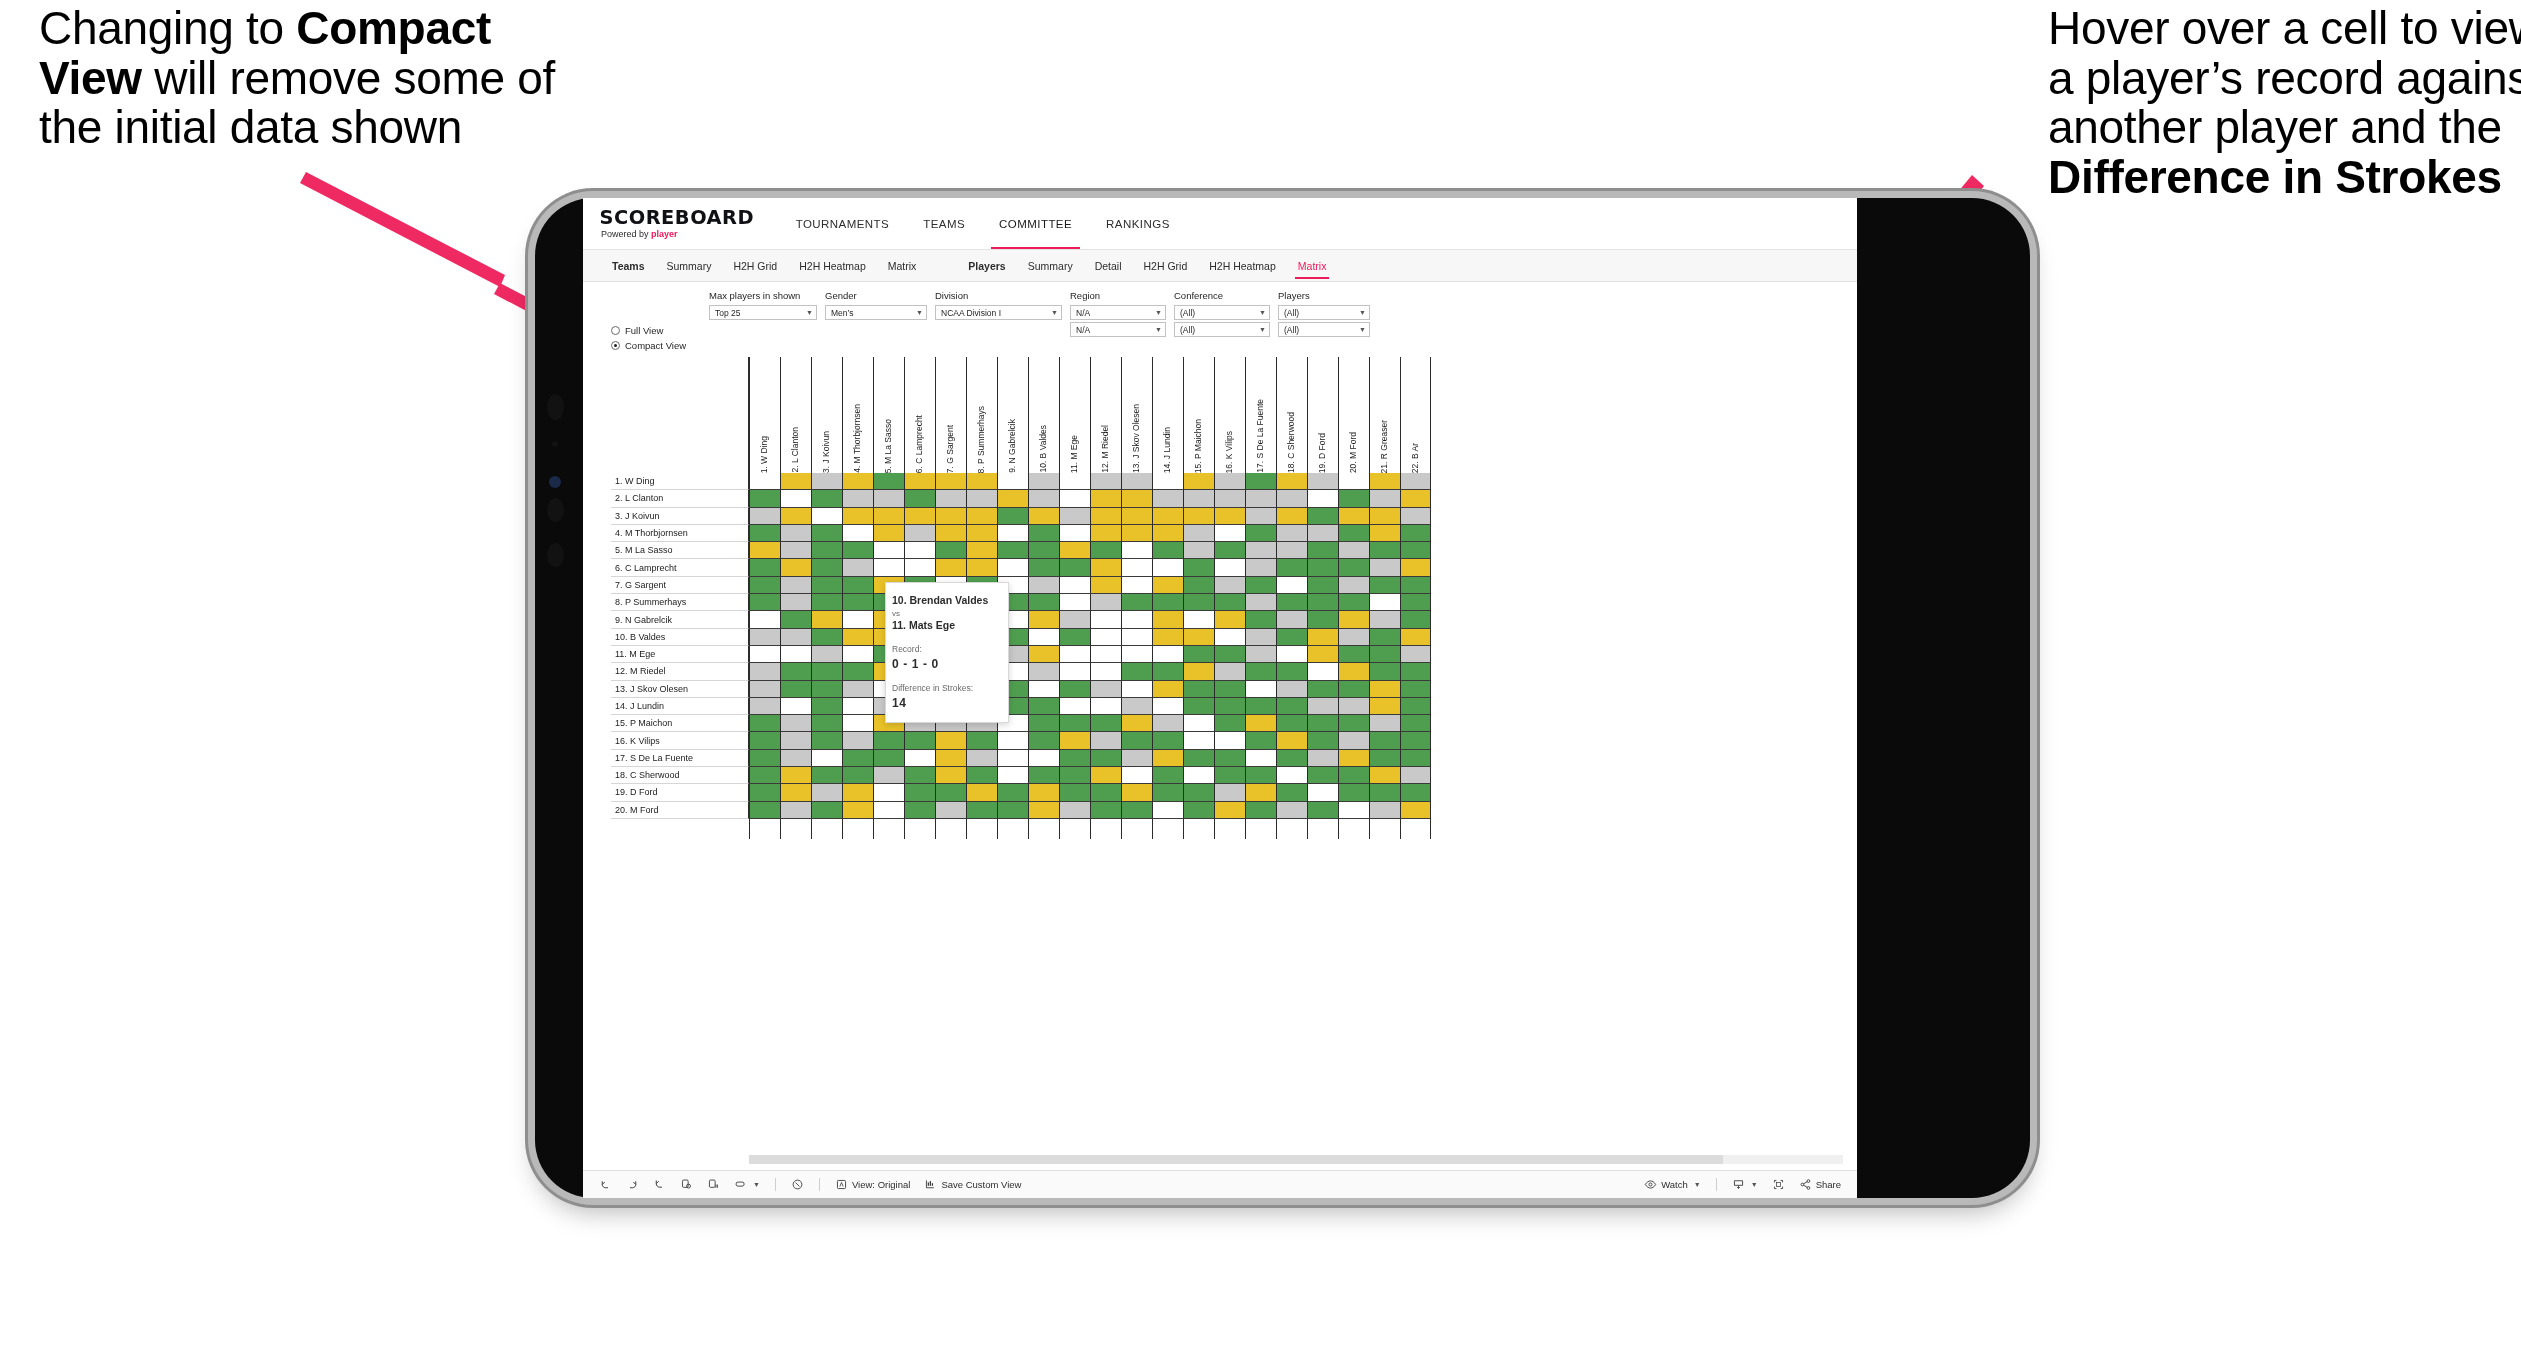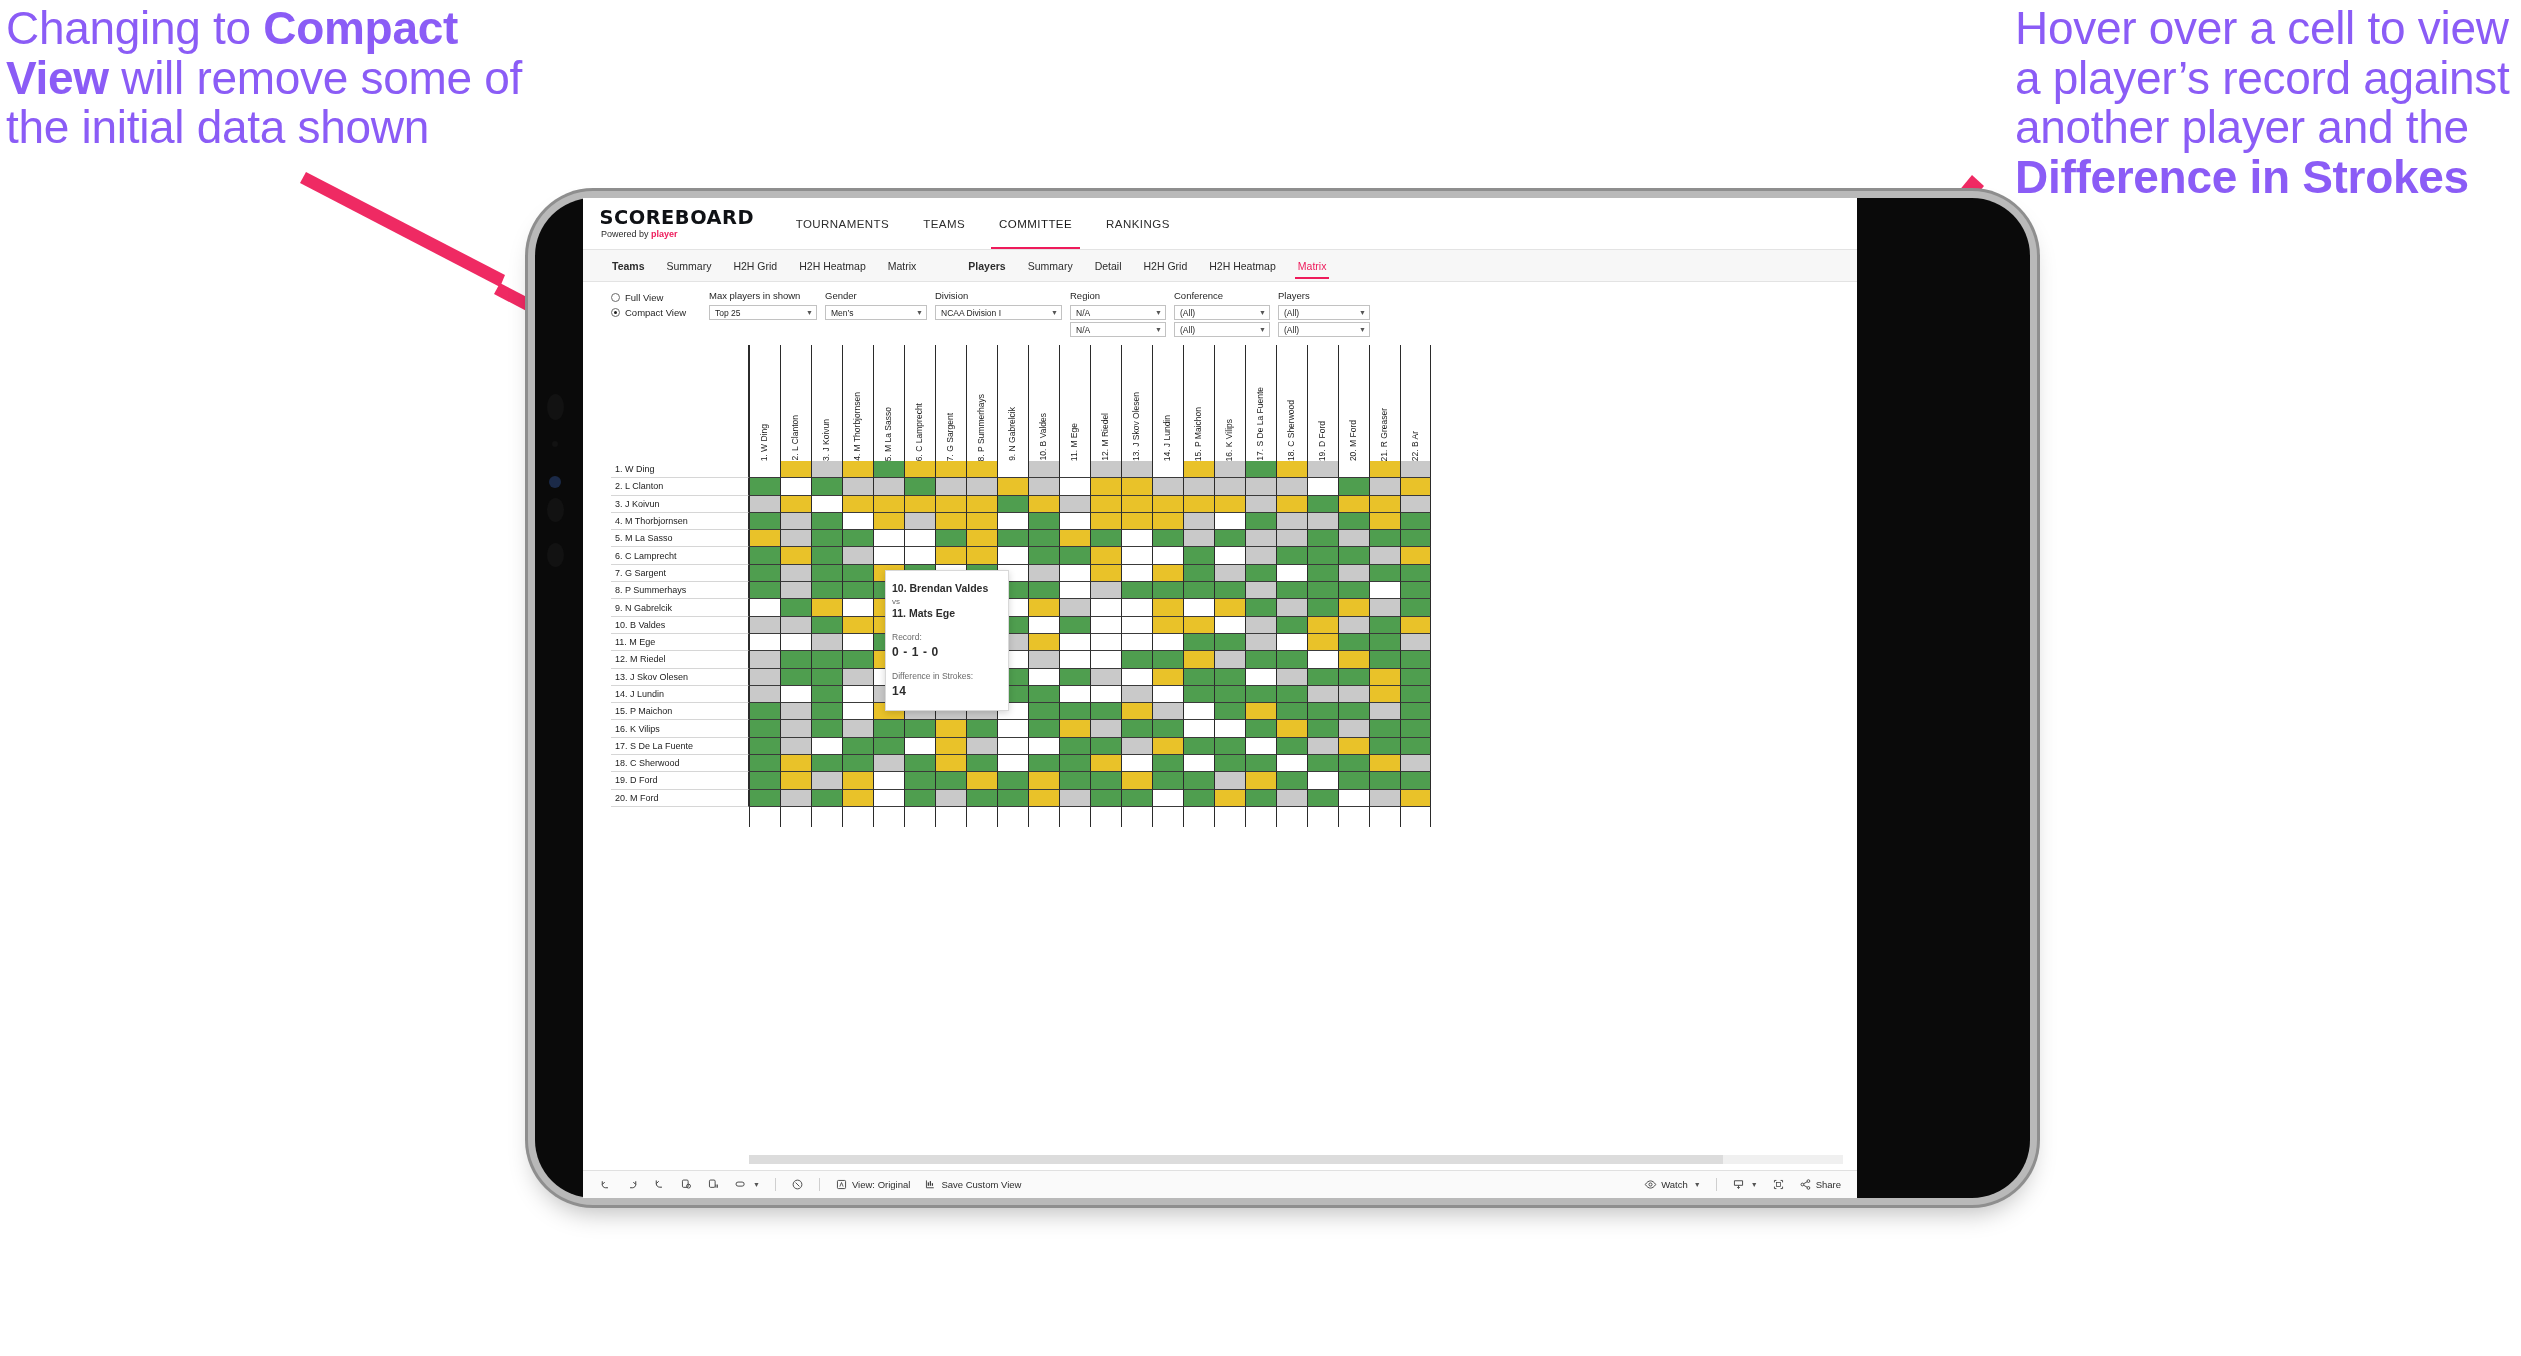--- a/index.html
+++ b/index.html
@@ -9,23 +9,24 @@
     font-family: "Liberation Sans", sans-serif;
     overflow: hidden;
   }
   #stage { position: relative; width: 2521px; height: 1356px; }
 
   
   .annot {
     position: absolute;
     font-size: 46px;
     line-height: 1.08;
-    color: #8b5cf6;
+    color: #000000;
     font-weight: 400;
     letter-spacing: -0.3px;
+    margin-left: 33px;
   }
   .annot b { font-weight: 700; }
   #annot-left  { left: 6px;  top: 4px;  width: 560px; }
   #annot-right { left: 2015px; top: 4px; width: 520px; }
 
   
   .arrow-svg { position: absolute; left: 0; top: 0; width: 2521px; height: 1356px; pointer-events: none; }
 
   
   #tablet {
@@ -95,21 +96,21 @@
 
   
   #viz {
     flex: 1 1 auto; background: #fff; position: relative;
     display: flex; flex-direction: column; padding: 8px 14px 0 14px;
     overflow: hidden;
   }
 
   
   #filters { display: flex; align-items: flex-start; gap: 0; flex: 0 0 auto; padding-left: 14px; }
-  .radio-group { display: flex; flex-direction: column; gap: 4px; padding-top: 2px; width: 98px; }
+  .radio-group { display: flex; flex-direction: column; gap: 4px; padding-top: 2px; width: 98px; margin-top: 33px; }
   .radio-row { display: flex; align-items: center; gap: 5px; font-size: 9.5px; color: #1f1f1f; cursor: pointer; }
   .radio-mark {
     width: 9px; height: 9px; border-radius: 50%; border: 1px solid #6b6b6b;
     background: #fff; flex: 0 0 9px; position: relative;
   }
   .radio-mark.on::after {
     content: ""; position: absolute; left: 2px; top: 2px; width: 3px; height: 3px;
     border-radius: 50%; background: #1f1f1f;
   }
   .fgroup { display: flex; flex-direction: column; margin-right: 8px; }

